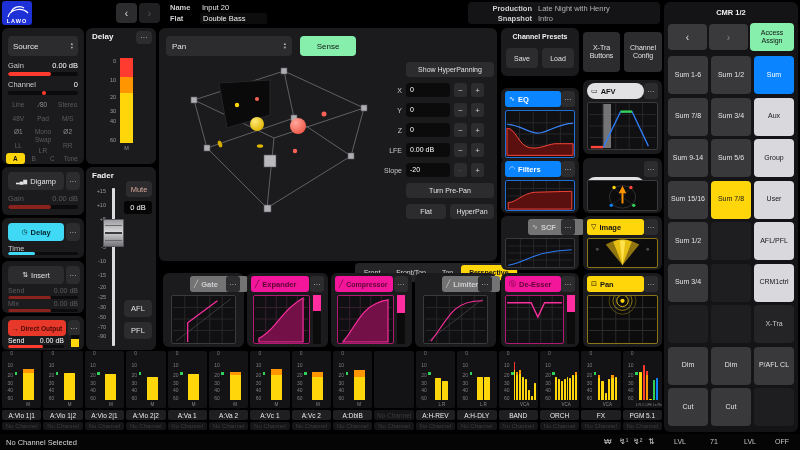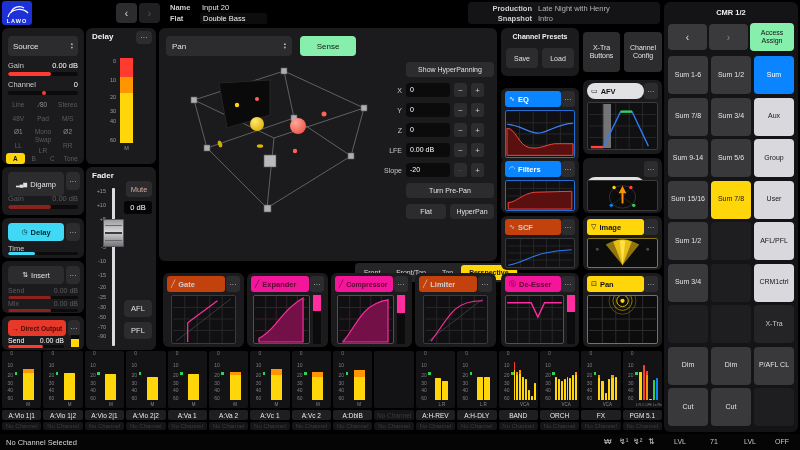--- a/index.html
+++ b/index.html
@@ -17,21 +17,21 @@
   .slider{position:absolute;height:4px;background:#0b0b0c;border-radius:2px;overflow:hidden;}
   .slider .fill{height:100%;border-radius:2px;}
   .updn{display:flex;flex-direction:column;font-size:4.5px;line-height:4px;color:#b8b8bc;margin-left:auto;font-style:normal;}
   .updn i{font-style:normal;}
   
   .tile{position:absolute;background:#1b1b1d;border-radius:6px;}
   .th{position:absolute;left:4px;top:3px;height:16px;border-radius:3px;display:flex;align-items:center;padding:0 4px;gap:3px;font-size:7.5px;font-weight:bold;box-sizing:border-box;}
   .th .ticon{font-size:7px;font-weight:normal;}
   .th-blue{background:#0a84ff;color:#fff;}
   .th-light{background:#e2e2e4;color:#141414;border-radius:8px;}
-  .th-off{background:#c2410c;color:#d0d0d4;}
+  .th-off{background:#737373;color:#d0d0d4;margin-left:23px;}
   .th-yellow{background:#ffd60a;color:#141414;}
   .th-mag{background:#f3169b;color:#5c0533;}
   .tmore{position:absolute;right:4px;top:3px;width:14px;height:16px;background:#2c2c2e;border-radius:3px;color:#b8b8bc;display:flex;align-items:center;justify-content:center;font-size:7px;}
   .tg{position:absolute;background:#101012;border:1px solid #3a3a3c;border-radius:2px;box-sizing:border-box;}
   .b-blue{border-color:#1f6fd6;}
   .b-mag{border-color:#b01873;}
   .b-yel{border-color:#8a7516;}
   .grmeter{position:absolute;width:8px;background:#0b0b0c;border-radius:1px;}
   .grfill{position:absolute;top:0;left:0;right:0;background:#ff2da0;}
   
@@ -165,21 +165,21 @@
     </div>
   <div class="abs" style="left:34px;top:30px;width:13px;height:85px;background:#0b0b0c;">
     <div class="abs" style="left:0;top:0;width:100%;height:22%;background:#ff3b30;"></div>
     <div class="abs" style="left:0;top:22%;width:100%;height:19%;background:#ff9500;"></div>
     <div class="abs" style="left:0;top:41%;width:100%;height:59%;background:#ffd60a;"></div>
   </div>
   <span class="abs" style="left:34px;top:117px;width:13px;text-align:center;font-size:5.5px;color:#9a9a9e;">M</span>
 </div>
 
 <div class="panel" style="left:2px;top:167px;width:82px;height:48px;">
-  <div class="btn btn-dark abs" style="left:6px;top:5px;width:56px;height:24px;gap:3px;font-size:7.5px;">
+  <div class="btn btn-dark abs" style="left:6px;top:5px;width:56px;height:18px;gap:3px;font-size:7.5px;">
     <span style="font-size:5px;letter-spacing:0;">▂▄▆</span>
     <span>Digamp</span>
   </div>
   <div class="more" style="right:4px;top:5px;width:14px;height:18px;">···</div>
   <span class="lab dim" style="left:6px;top:27px;">Gain</span>
   <span class="val dim" style="right:6px;top:27px;">0.00 dB</span>
   <div class="slider" style="left:6px;top:38px;width:70px;">
       <div class="fill" style="width:62%;background:#8a231d;"></div>
     </div>
 </div>

